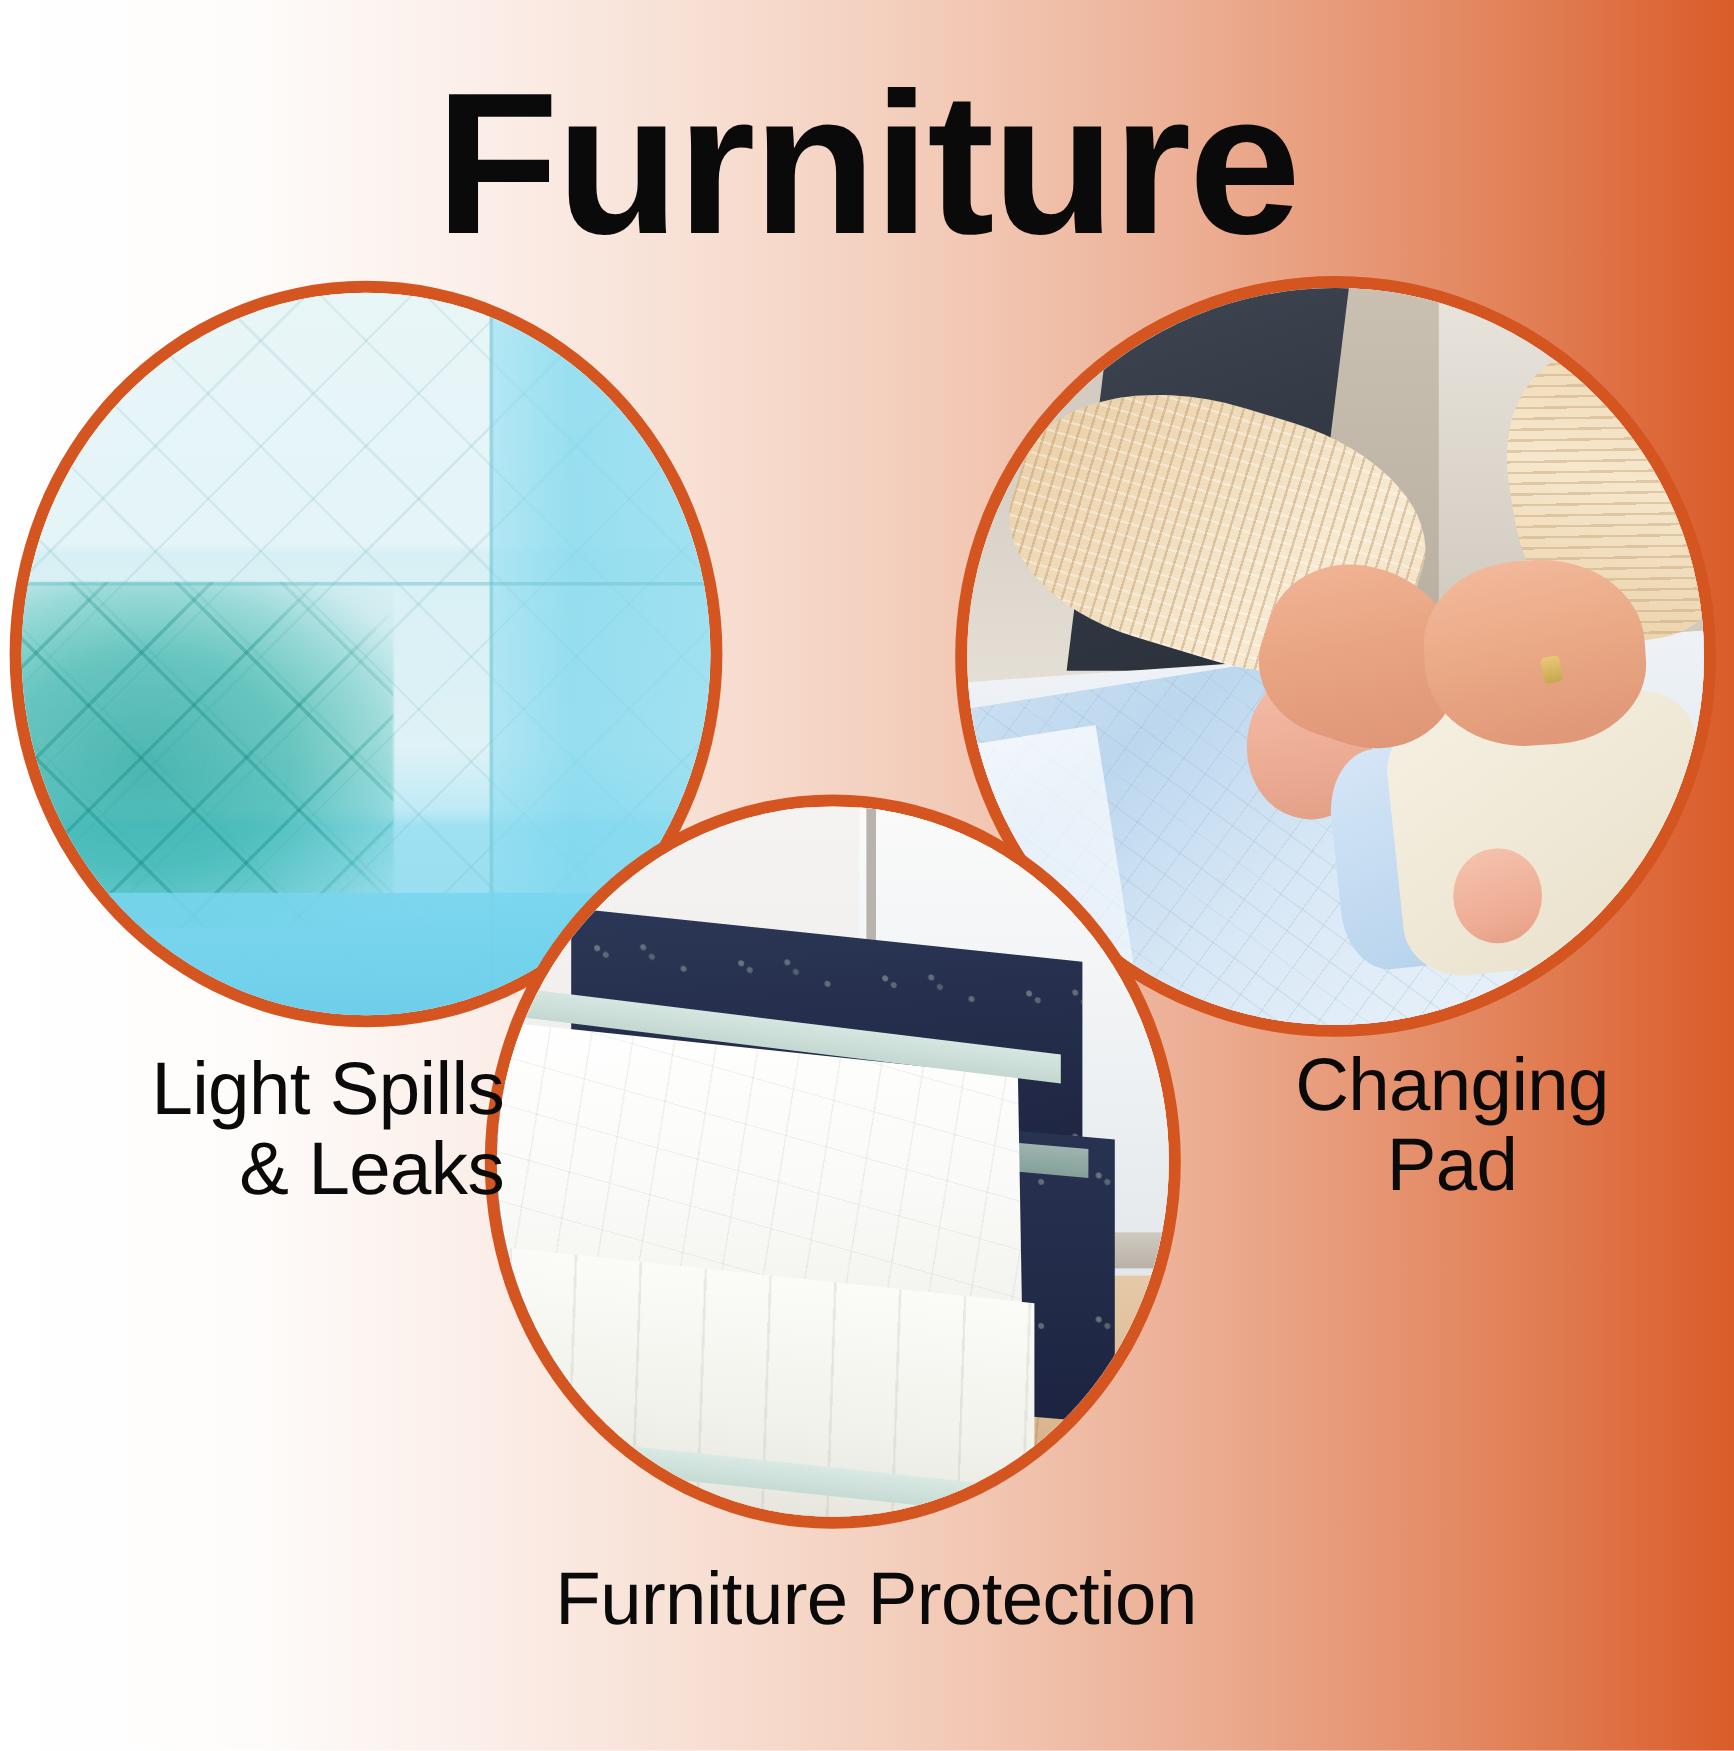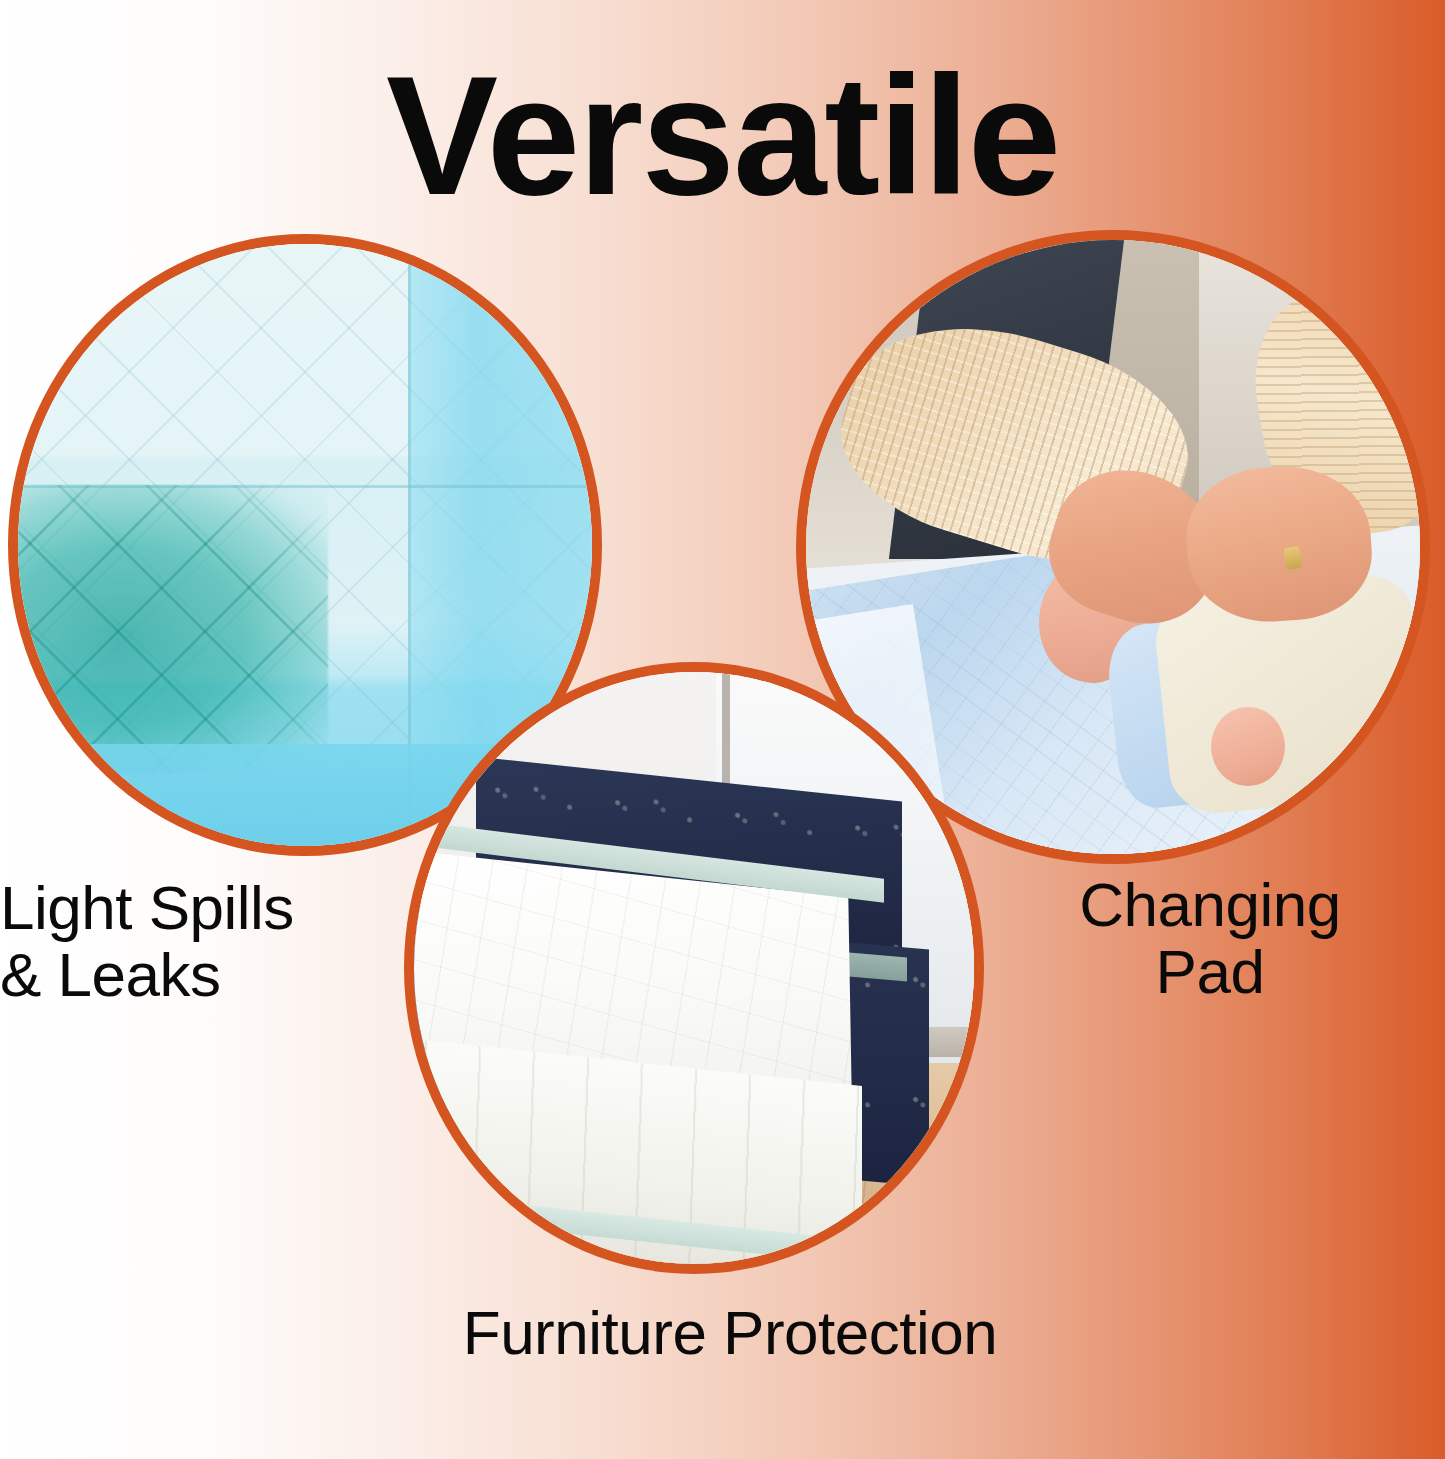--- a/index.html
+++ b/index.html
@@ -437,41 +437,41 @@
     line-height: 1.08;
     font-weight: 400;
     letter-spacing: -0.5px;
     z-index: 6;
     white-space: pre-line;
   }
   #label-spills {
     left: 0px;
     top: 875px;
     width: 420px;
-    text-align: left;
+    text-align: right;
   }
   #label-changing {
     left: 1010px;
     top: 872px;
     width: 400px;
     text-align: center;
   }
   #label-furniture {
     left: 310px;
     top: 1300px;
     width: 840px;
     text-align: center;
   }
 </style>
 </head>
 <body>
 
 <div id="poster">
 
-  <div class="title">Versatile</div>
+  <div class="title">Furniture</div>
 
   <div class="circle" id="circle-spills">
     <div class="photo">
       <div class="pad-bg"></div>
       <div class="pad-quilt"></div>
       <div class="pad-rightband"></div>
       <div class="pad-vfold"></div>
       <div class="pad-midfold"></div>
       <div class="pad-wet"></div>
       <div class="pad-wet-quilt"></div>

